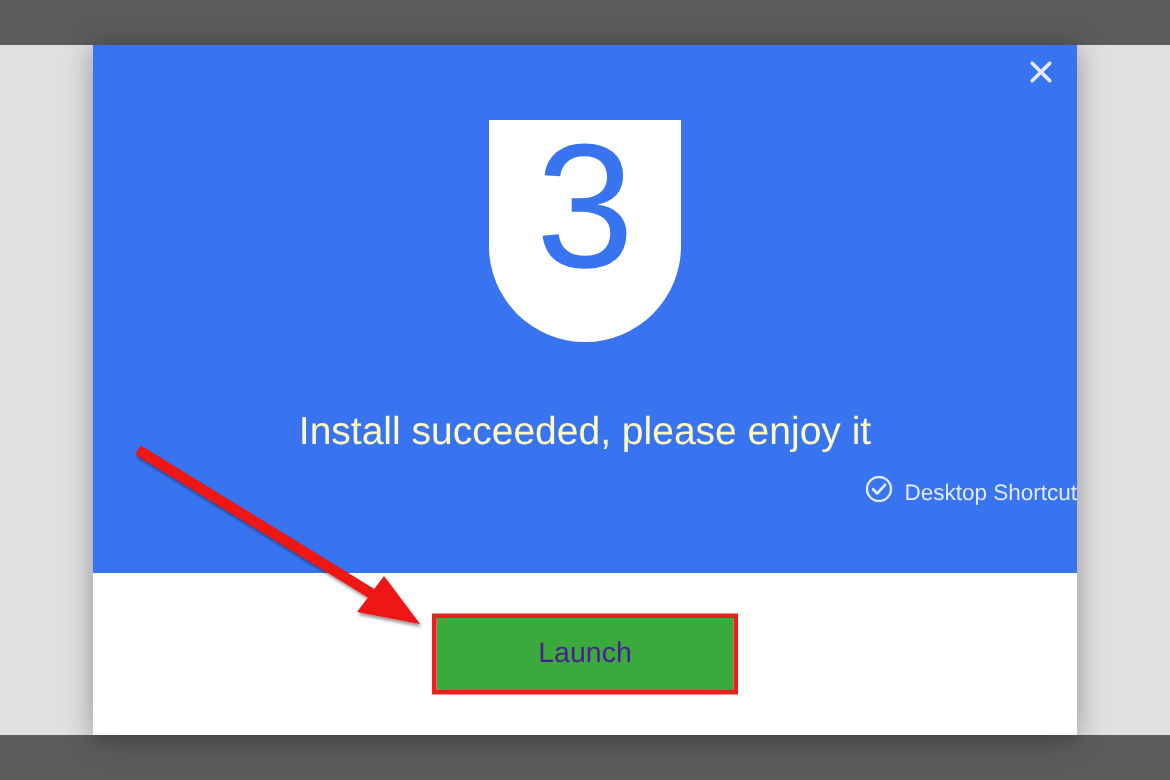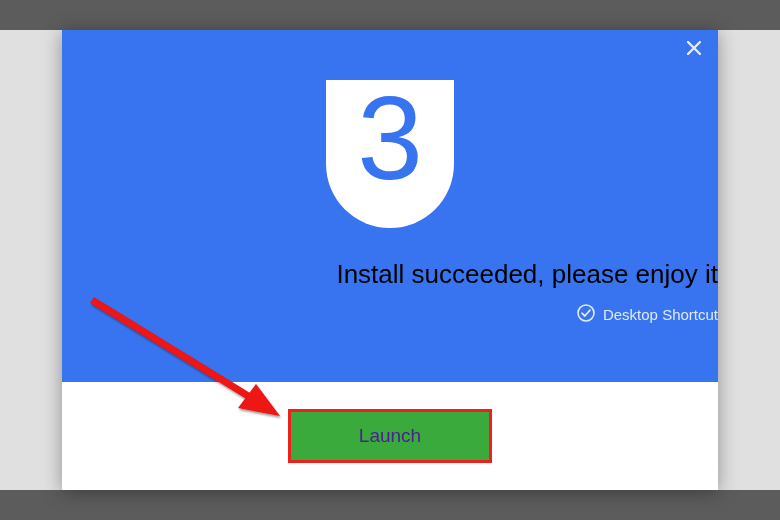--- a/index.html
+++ b/index.html
@@ -70,25 +70,24 @@
   .logo-three {
     font-size: 118px;
     font-weight: 400;
     color: #3874ef;
     line-height: 1;
     transform: translateY(-16px);
     font-family: "Segoe UI", Arial, sans-serif;
   }
 
   .headline {
-    margin-top: 31px;
+    margin-top: 44px;
     font-size: 26px;
     font-weight: 400;
-    color: #000000;
-    text-align: right;
+    color: #fef9c3;
   }
 
   .shortcut-row {
     margin-top: 14px;
     display: flex;
     align-items: center;
     justify-content: flex-end;
     gap: 8px;
     color: #e0eaff;
     font-size: 15px;

